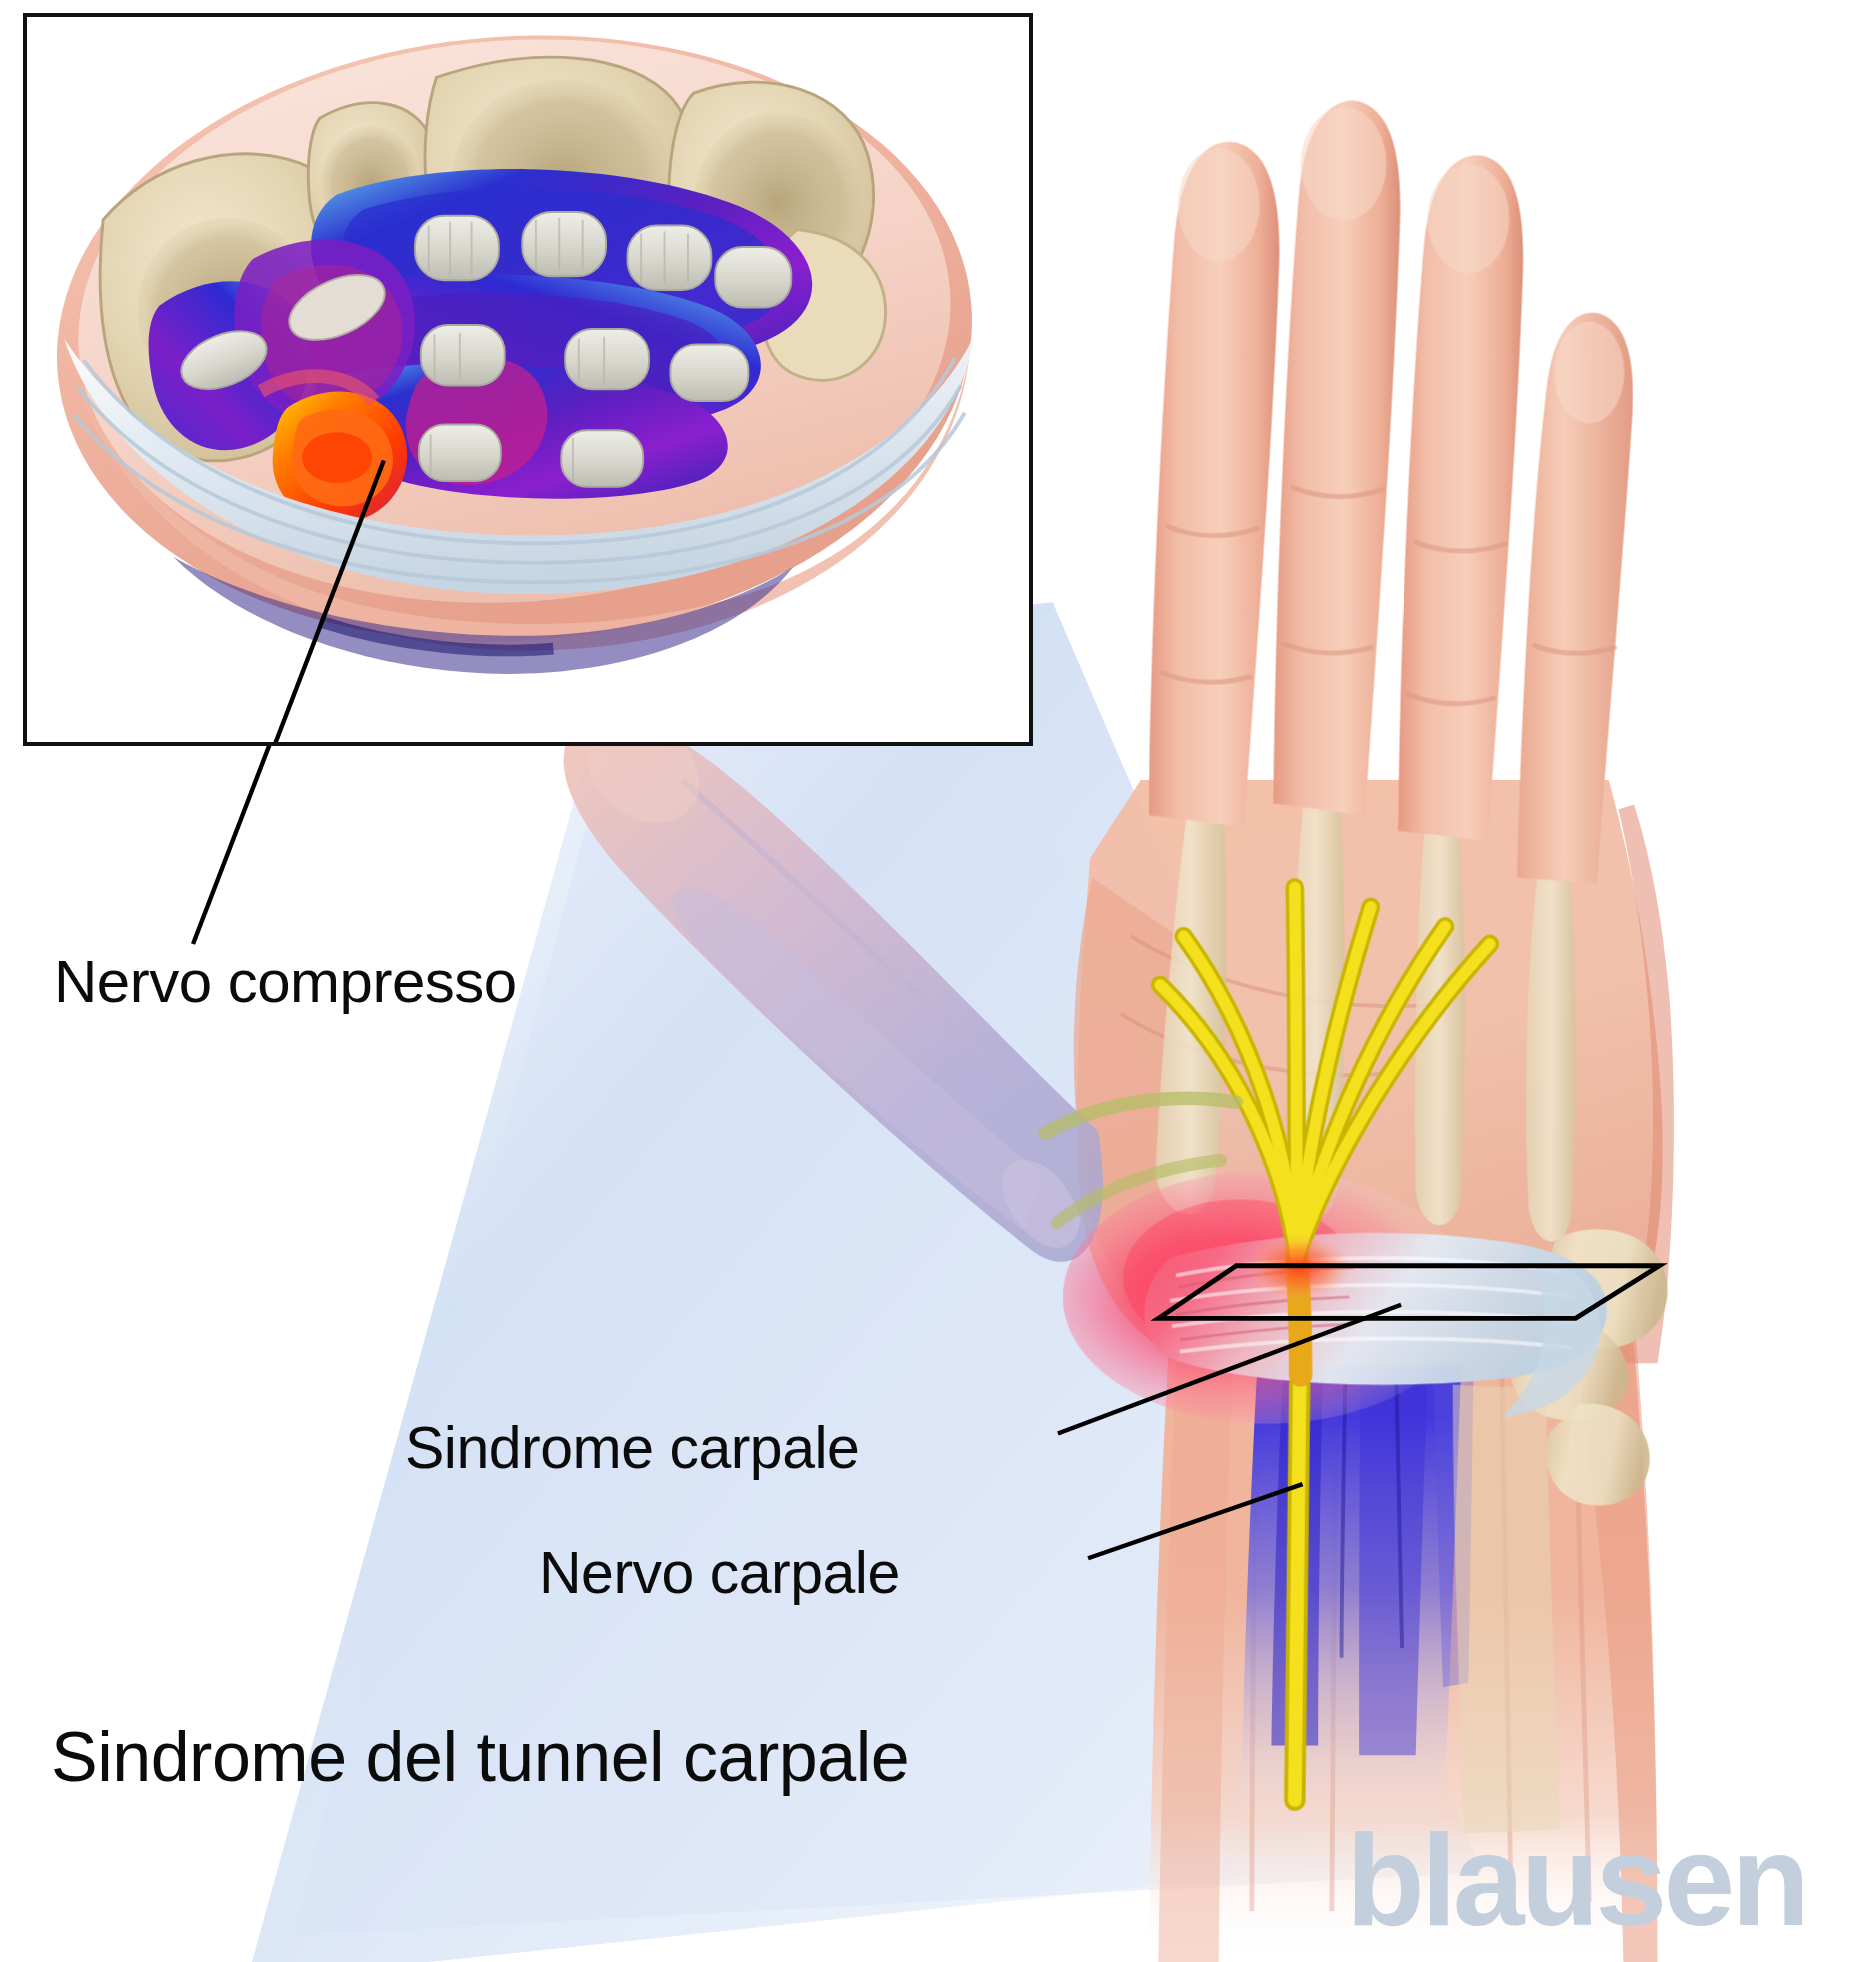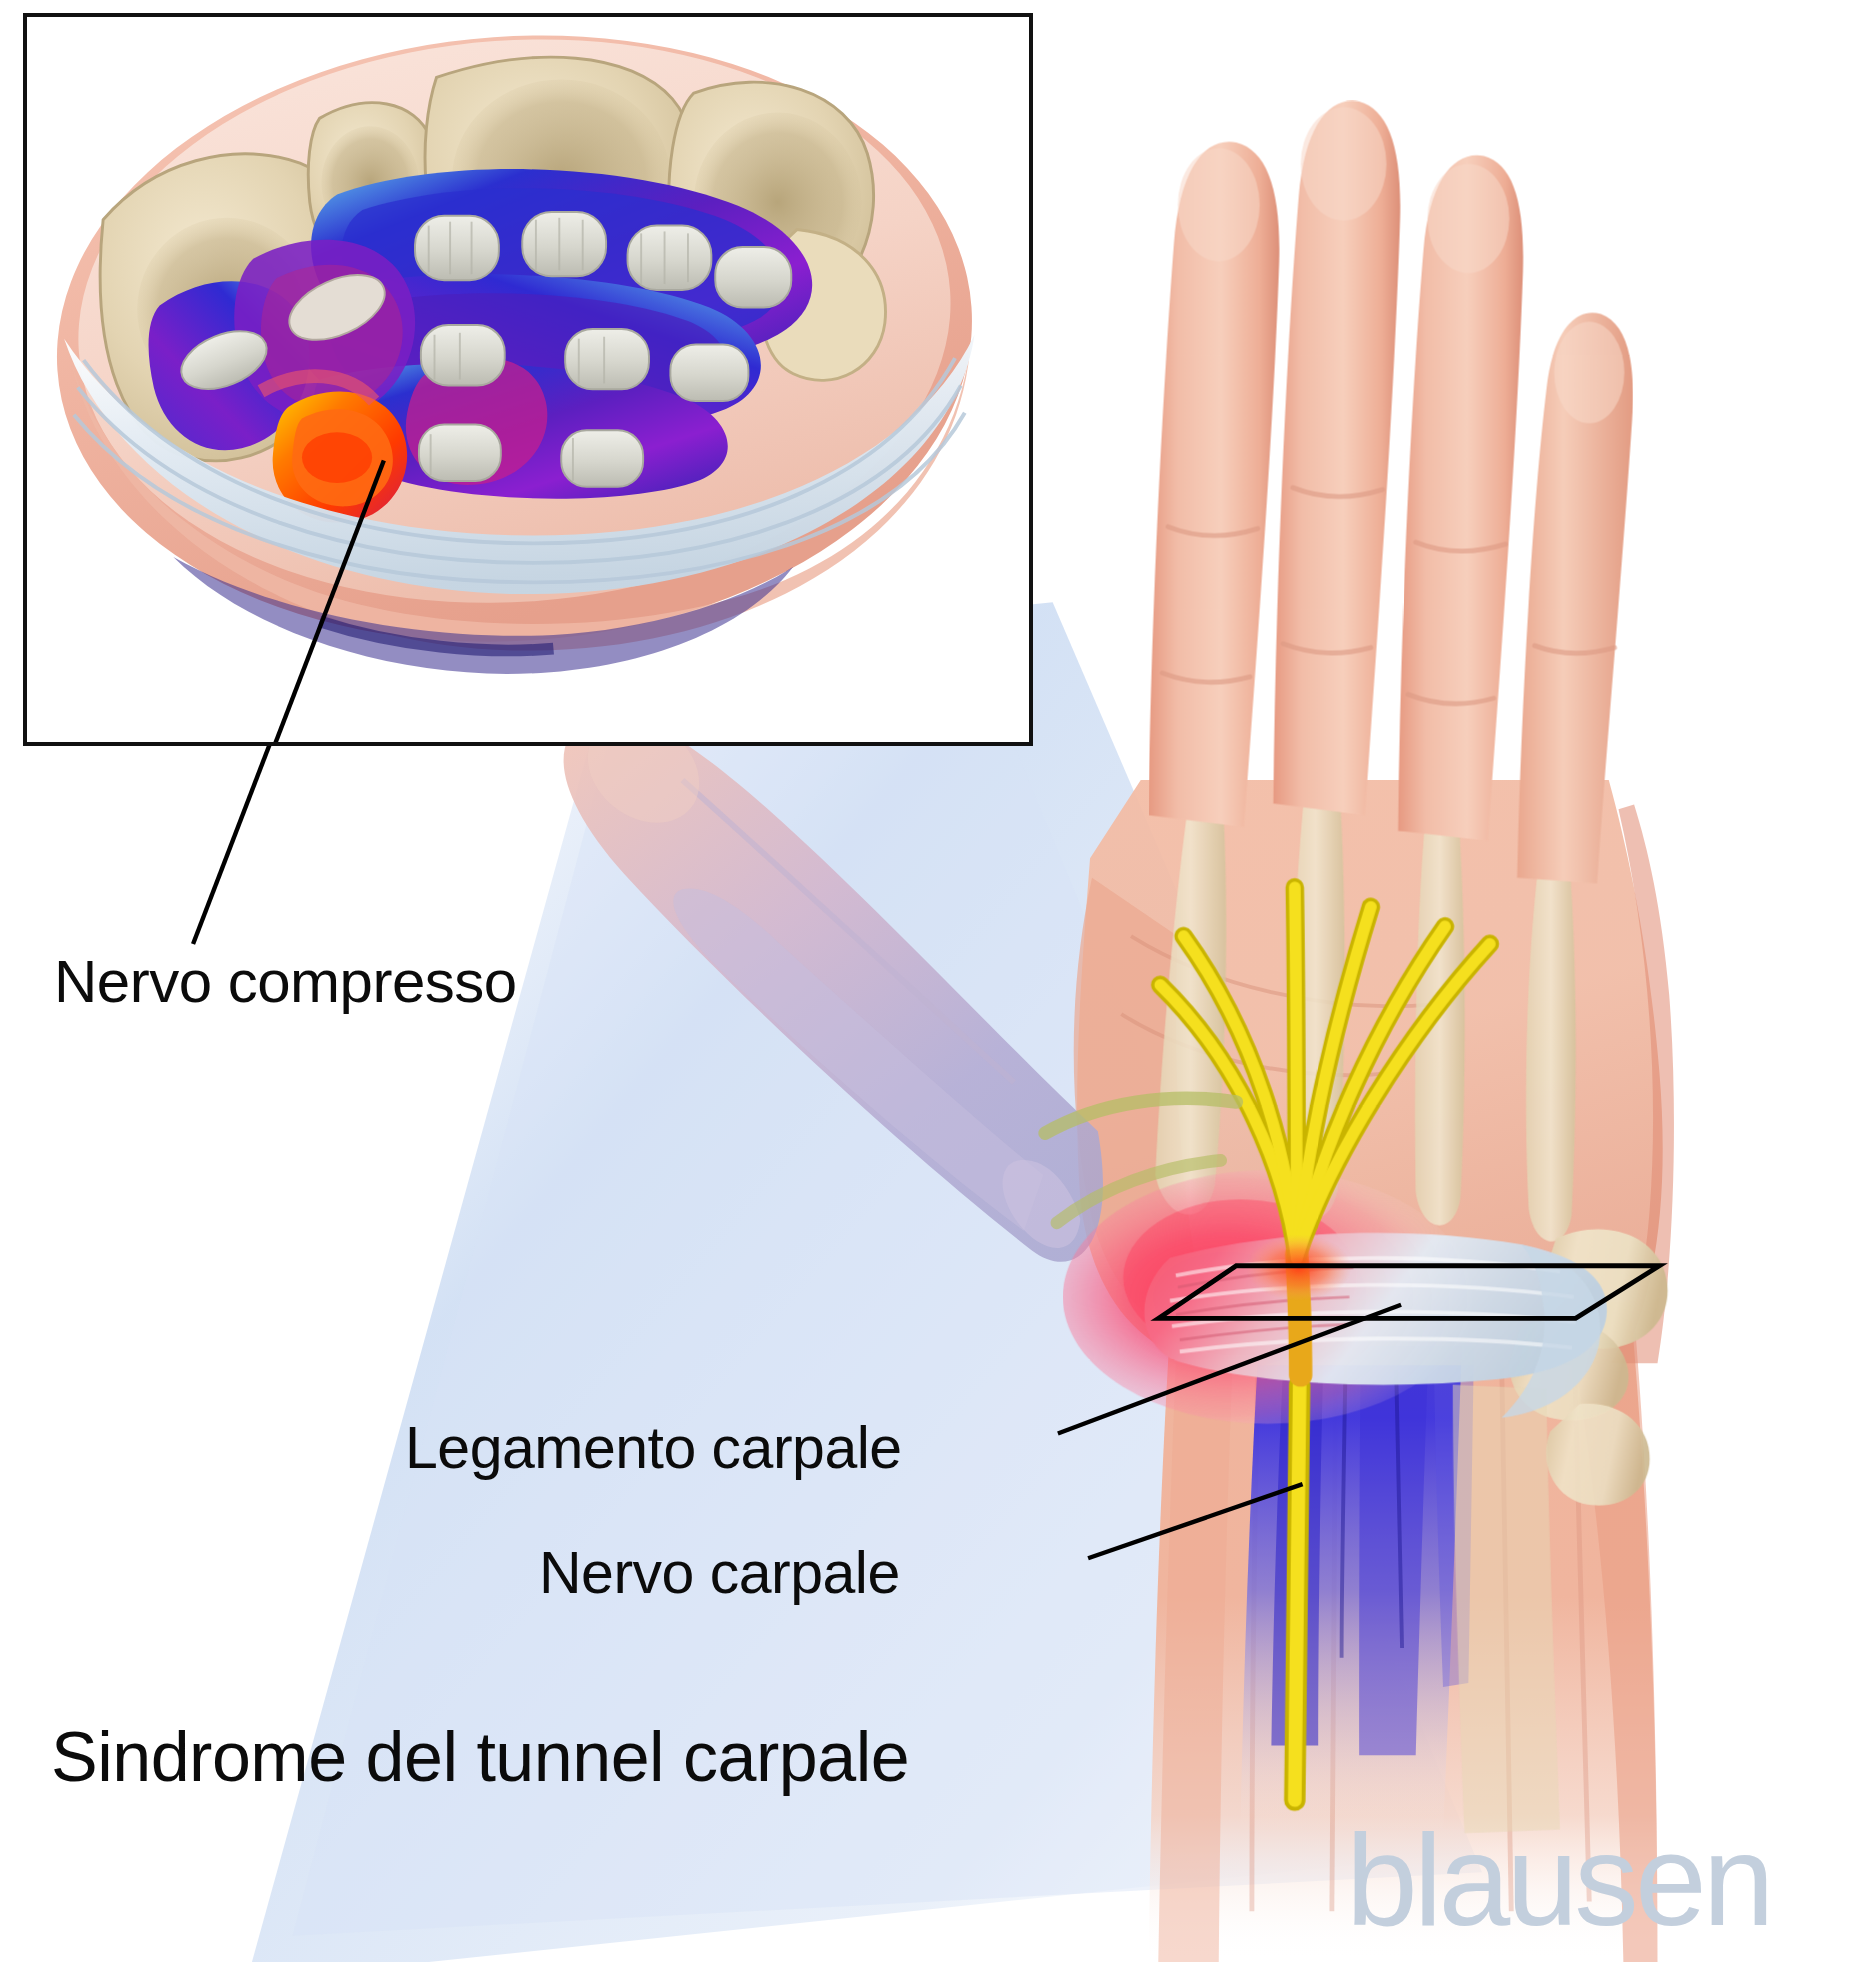--- a/index.html
+++ b/index.html
@@ -11,21 +11,21 @@
   svg.layer{position:absolute;left:0;top:0;width:1872px;height:1962px;overflow:visible;}
 
   .lbl{position:absolute;color:#0b0b0b;white-space:nowrap;font-weight:400;
        letter-spacing:-0.5px;line-height:1;}
   #lbl-nervo-compresso{left:54px;top:952px;font-size:60px;}
   #lbl-legamento{left:405px;top:1419px;font-size:59px;}
   #lbl-nervo-mediano{left:539px;top:1544px;font-size:59px;}
   #title-main{left:51px;top:1722px;font-size:70px;}
 
   #brand{position:absolute;left:1346px;top:1816px;font-size:129px;
-         color:#c3cfdd;letter-spacing:-3.9px;line-height:1;font-weight:400;}
+         color:#c3cfdd;letter-spacing:-3.9px;line-height:1;font-weight:700;}
 
   #inset-frame{position:absolute;left:23.4px;top:12.7px;width:1010px;height:733px;
                border:4.9px solid #111;background:#fff;box-sizing:border-box;
                overflow:hidden;}
 </style>
 </head>
 <body>
 
 <div id="stage">
 
@@ -594,21 +594,21 @@
           <path d="M300,620 C380,646 470,654 540,648" stroke="#1c1670" stroke-width="12" fill="none" opacity=".55"></path>
         </g>
 
         <line x1="366" y1="455" x2="252" y2="752" stroke="#000" stroke-width="4.5"></line>
       </g>
     </svg>
   </div>
 
   <div class="lbl" id="lbl-nervo-compresso">Nervo compresso</div>
 
-  <div class="lbl" id="lbl-legamento">Legamento carpale</div>
+  <div class="lbl" id="lbl-legamento">Sindrome carpale</div>
 
   <div class="lbl" id="lbl-nervo-mediano">Nervo carpale</div>
 
   <div id="title-main" class="lbl">Sindrome del tunnel carpale</div>
 
   <div id="brand">blausen</div>
 
 </div>
 
 

